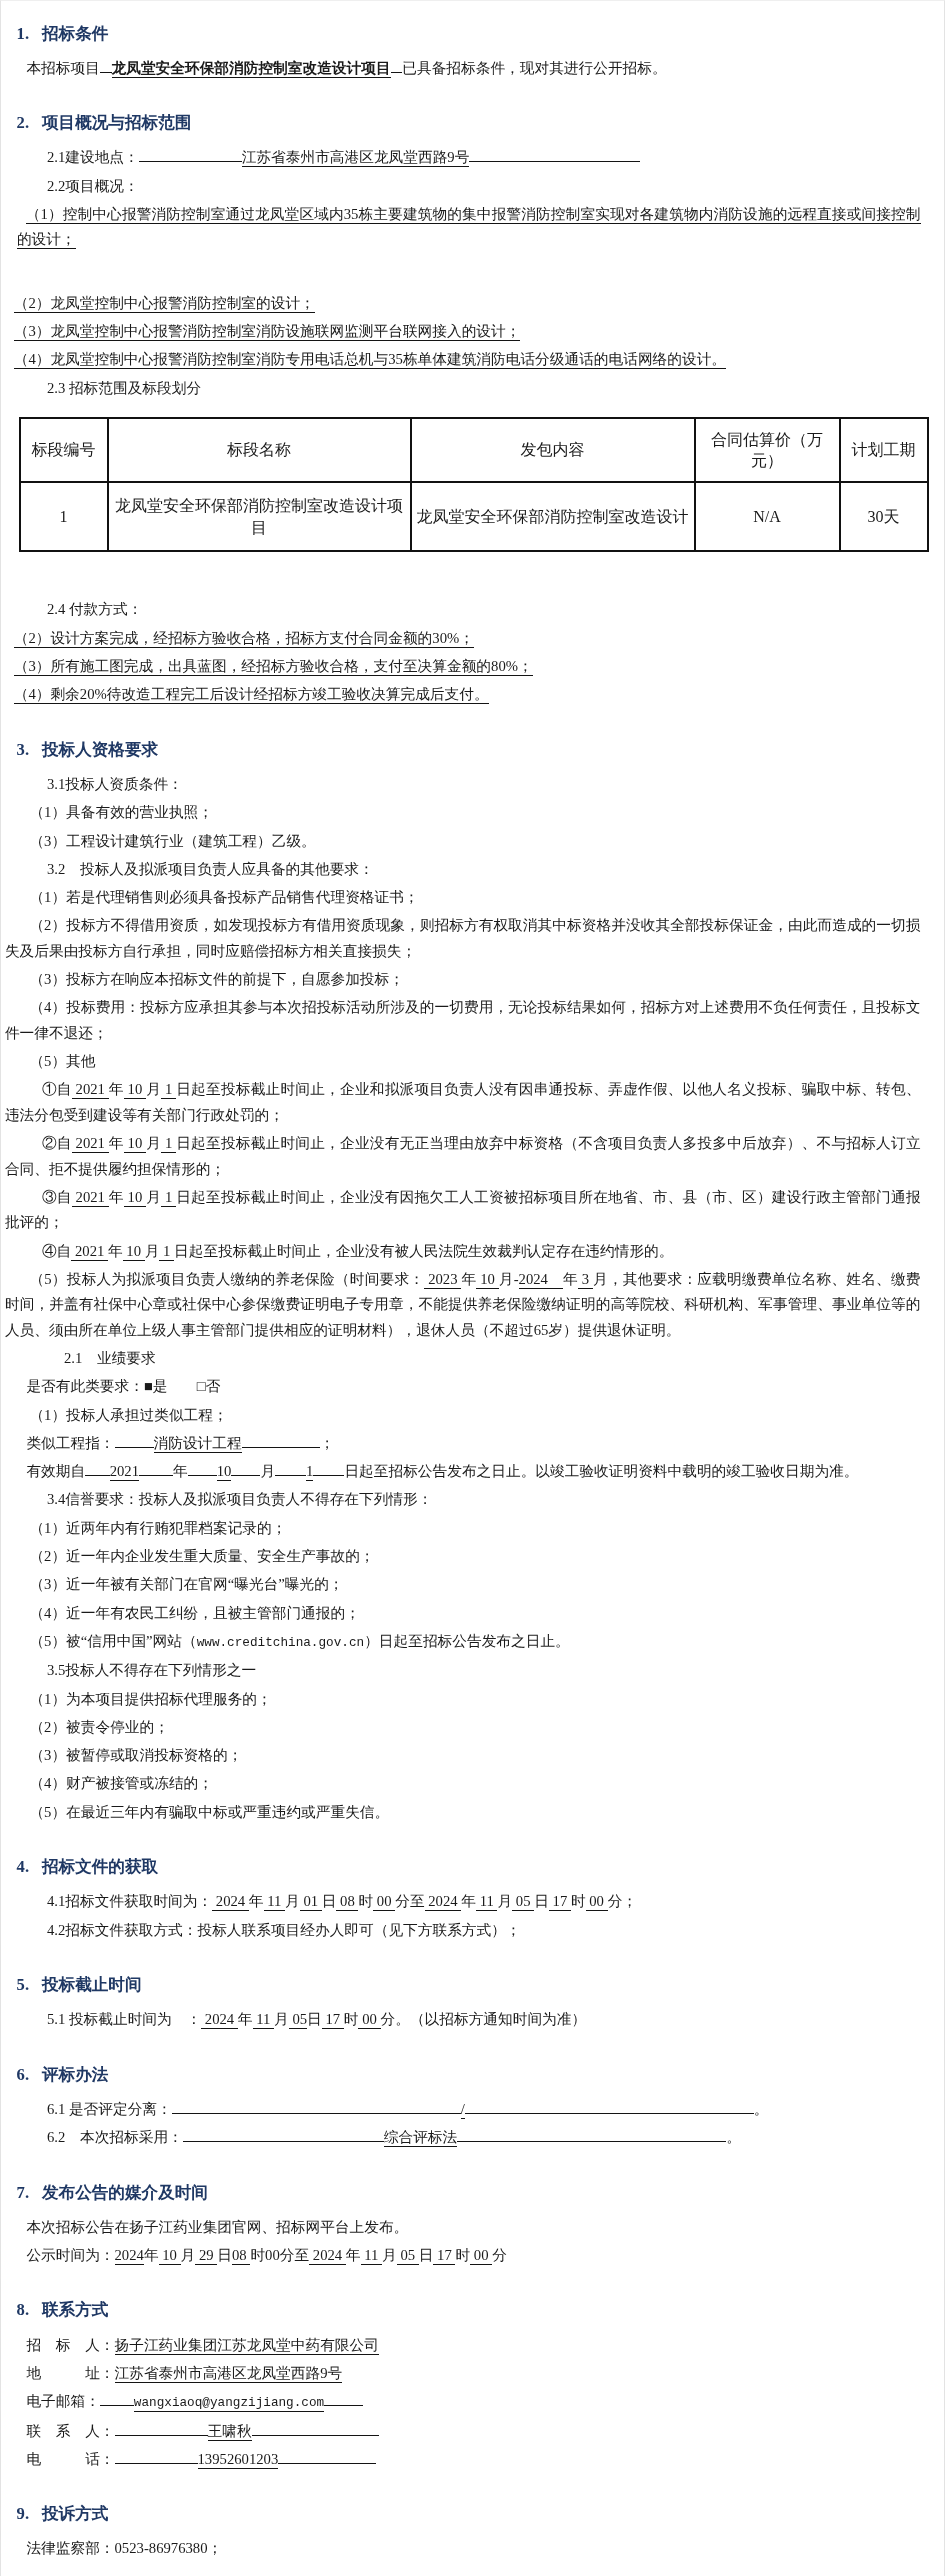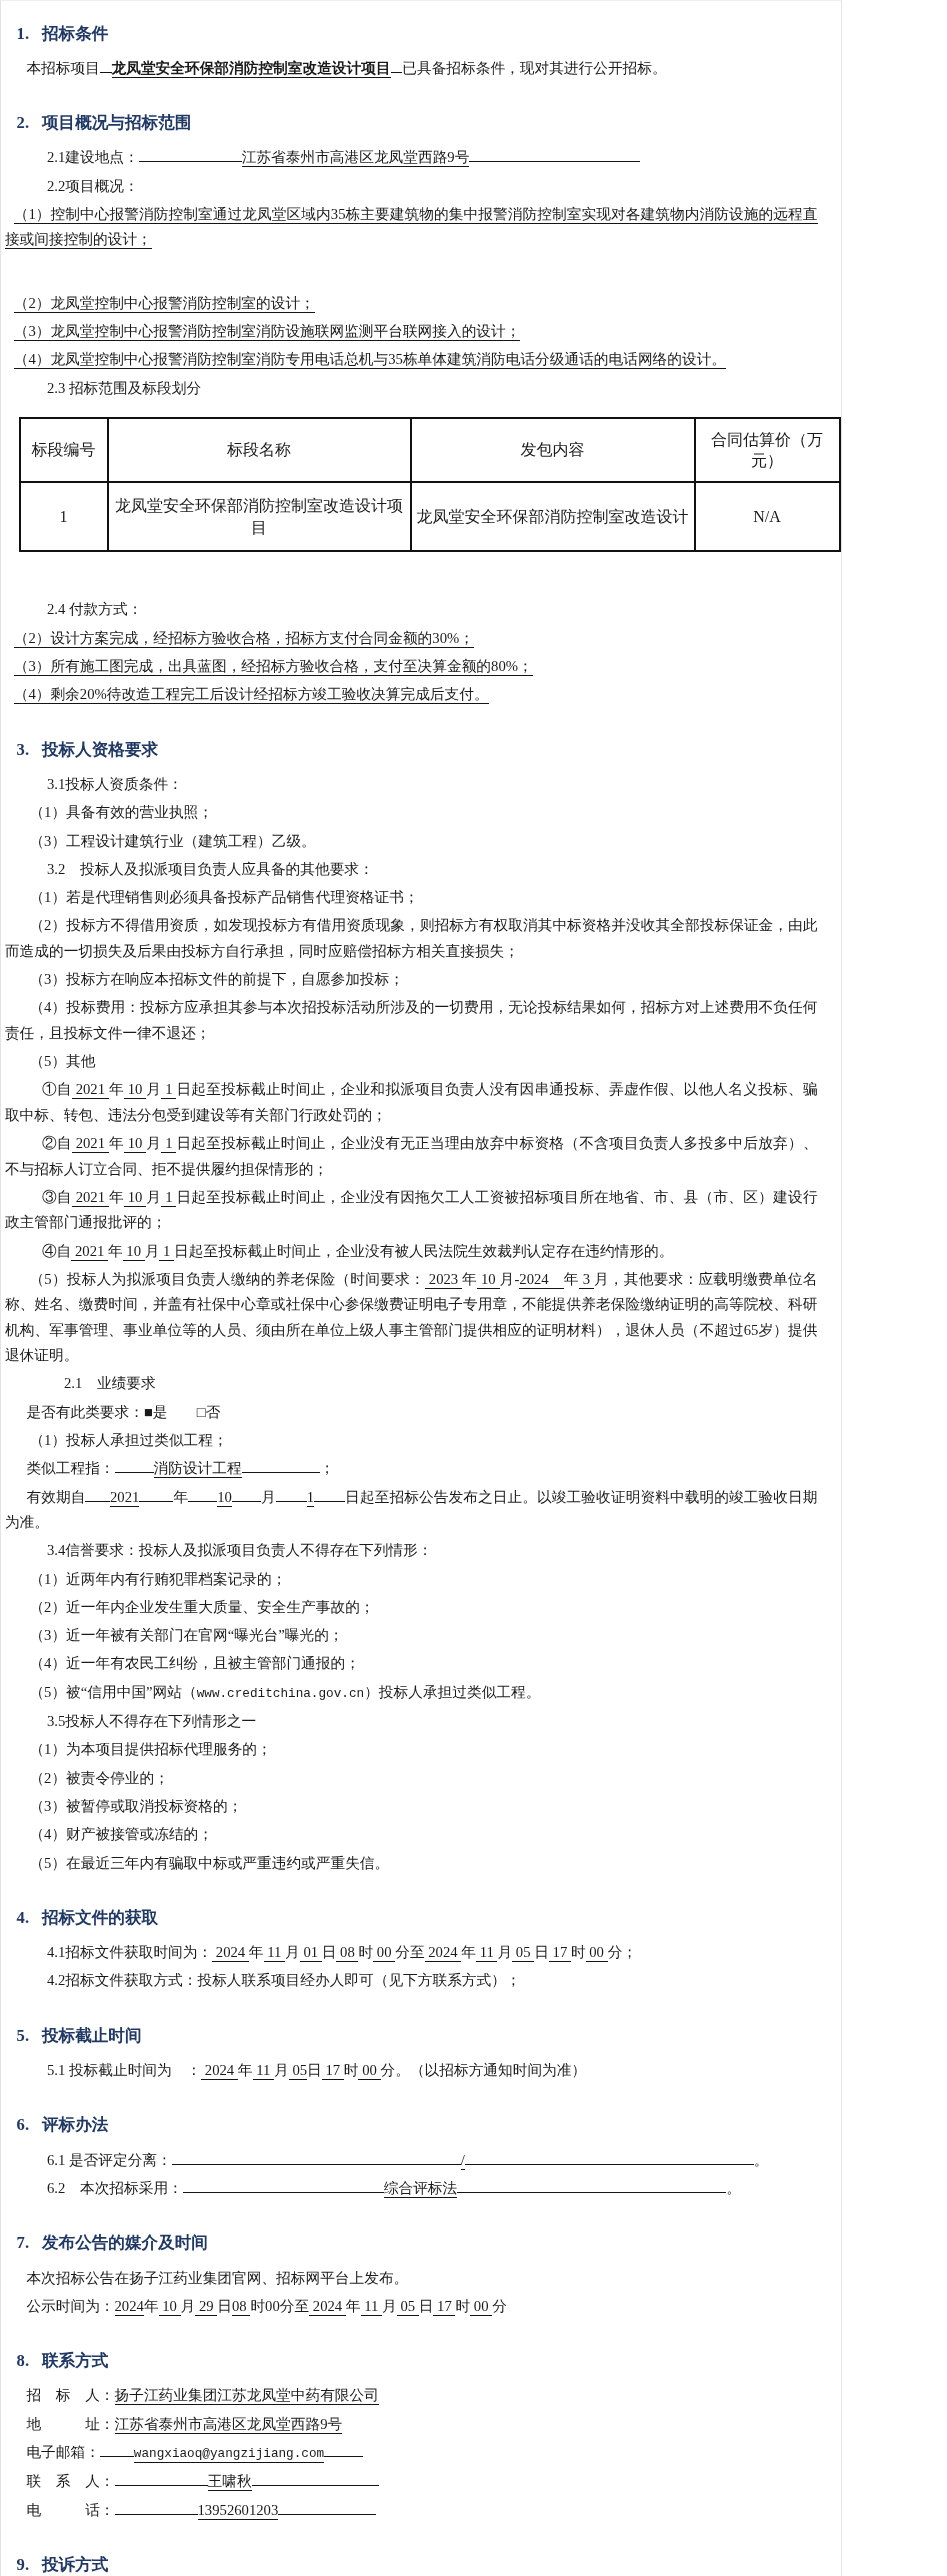--- a/index.html
+++ b/index.html
@@ -1,18 +1,18 @@
 <!DOCTYPE html>
 <html style="--heading-color: #1F3864;"><head>
 <meta charset="utf-8">
 <style>
   html,body{margin:0;padding:0;background:#ffffff;}
   .page{
     position:relative;
-    width:842px;height:2576px;overflow:hidden;
+    width:945px;height:2576px;overflow:hidden;
     box-sizing:border-box;
     padding:13.7px 23.5px 59px 3.9px;
     border-left:1px solid #e3e3e3;border-right:1px solid #e3e3e3;border-top:1px solid #efefef;
     background:#ffffff;
     font-family:"Liberation Serif","DejaVu Serif",serif;
     font-size:14.7px;color:#1a1a1a;
   }
   .sec{margin:0;}
   .h{
     font-weight:bold;color:var(--heading-color,#1F3864);
@@ -42,21 +42,21 @@
 <div class="page">
   <div>
       <section class="sec">
         <div class="h"><span class="hnum">1.</span><span class="ht">招标条件</span></div>
         <div class="p" style="text-indent: 21.5px;"><span>本招标项目</span><span class="u blank" style="width: 11.7px;"></span><span class="u b">龙凤堂安全环保部消防控制室改造设计项目</span><span class="u blank" style="width: 11.7px;"></span><span>已具备招标条件，现对其进行公开招标。</span></div>
       </section>
       <section class="sec">
         <div class="h"><span class="hnum">2.</span><span class="ht">项目概况与招标范围</span></div>
         <div class="p" style="text-indent: 42px;"><span>2.1建设地点：</span><span class="u blank" style="width: 103px;"></span><span class="u">江苏省泰州市高港区龙凤堂西路9号</span><span class="u blank" style="width: 171px;"></span></div>
         <div class="p" style="text-indent: 42px;"><span>2.2项目概况：</span></div>
-        <div class="p" style="text-indent: 8.8px;"><span class="u">（1）控制中心报警消防控制室通过龙凤堂区域内35栋主要建筑物的集中报警消防控制室实现对各建筑物内消防设施的远程直接或间接控制的设计；</span></div>
+        <div class="p" style="text-indent: 8.8px; margin-left: 12px;"><span class="u">（1）控制中心报警消防控制室通过龙凤堂区域内35栋主要建筑物的集中报警消防控制室实现对各建筑物内消防设施的远程直接或间接控制的设计；</span></div>
         <div class="p" style="text-indent: 8.8px; margin-top: 38px;"><span class="u">（2）龙凤堂控制中心报警消防控制室的设计；</span></div>
         <div class="p" style="text-indent: 8.8px;"><span class="u">（3）龙凤堂控制中心报警消防控制室消防设施联网监测平台联网接入的设计；</span></div>
         <div class="p" style="text-indent: 8.8px;"><span class="u">（4）龙凤堂控制中心报警消防控制室消防专用电话总机与35栋单体建筑消防电话分级通话的电话网络的设计。</span></div>
         <div class="p" style="text-indent: 42px;"><span>2.3 招标范围及标段划分</span></div>
         <table class="tbl">
           <colgroup>
             <col style="width: 88px;">
             <col style="width: 303px;">
             <col style="width: 284px;">
             <col style="width: 145px;">
@@ -106,21 +106,21 @@
         <div class="p" style="text-indent: 59px;"><span>2.1　业绩要求</span></div>
         <div class="p" style="text-indent: 21.5px;"><span>是否有此类要求：■是　　□否</span></div>
         <div class="p" style="text-indent: 24.5px;"><span>（1）投标人承担过类似工程；</span></div>
         <div class="p" style="text-indent: 21.5px;"><span>类似工程指：</span><span class="u blank" style="width: 39px;"></span><span class="u">消防设计工程</span><span class="u blank" style="width: 78px;"></span><span>；</span></div>
         <div class="p" style="text-indent: 21.5px;"><span>有效期自</span><span class="u blank" style="width: 24.5px;"></span><span class="u">2021</span><span class="u blank" style="width: 34px;"></span><span>年</span><span class="u blank" style="width: 29px;"></span><span class="u">10</span><span class="u blank" style="width: 29px;"></span><span>月</span><span class="u blank" style="width: 31px;"></span><span class="u">1</span><span class="u blank" style="width: 31px;"></span><span>日起至招标公告发布之日止。以竣工验收证明资料中载明的竣工验收日期为准。</span></div>
         <div class="p" style="text-indent: 42px;"><span>3.4信誉要求：投标人及拟派项目负责人不得存在下列情形：</span></div>
         <div class="p" style="text-indent: 24.5px;"><span>（1）近两年内有行贿犯罪档案记录的；</span></div>
         <div class="p" style="text-indent: 24.5px;"><span>（2）近一年内企业发生重大质量、安全生产事故的；</span></div>
         <div class="p" style="text-indent: 24.5px;"><span>（3）近一年被有关部门在官网“曝光台”曝光的；</span></div>
         <div class="p" style="text-indent: 24.5px;"><span>（4）近一年有农民工纠纷，且被主管部门通报的；</span></div>
-        <div class="p" style="text-indent: 24.5px;"><span>（5）被“信用中国”网站（</span><span class="m">www.creditchina.gov.cn</span><span>）投标人承担过类似工程。</span></div>
+        <div class="p" style="text-indent: 24.5px;"><span>（5）被“信用中国”网站（</span><span class="m">www.creditchina.gov.cn</span><span>）日起至招标公告发布之日止。</span></div>
         <div class="p" style="text-indent: 42px;"><span>3.5投标人不得存在下列情形之一</span></div>
         <div class="p" style="text-indent: 24.5px;"><span>（1）为本项目提供招标代理服务的；</span></div>
         <div class="p" style="text-indent: 24.5px;"><span>（2）被责令停业的；</span></div>
         <div class="p" style="text-indent: 24.5px;"><span>（3）被暂停或取消投标资格的；</span></div>
         <div class="p" style="text-indent: 24.5px;"><span>（4）财产被接管或冻结的；</span></div>
         <div class="p" style="text-indent: 24.5px;"><span>（5）在最近三年内有骗取中标或严重违约或严重失信。</span></div>
       </section>
       <section class="sec">
         <div class="h"><span class="hnum">4.</span><span class="ht">招标文件的获取</span></div>
         <div class="p" style="text-indent: 42px;"><span>4.1招标文件获取时间为：</span><span class="u">&nbsp;2024&nbsp;</span><span>年</span><span class="u">&nbsp;11&nbsp;</span><span>月</span><span class="u">&nbsp;01&nbsp;</span><span>日</span><span class="u">&nbsp;08&nbsp;</span><span>时</span><span class="u">&nbsp;00&nbsp;</span><span>分至</span><span class="u">&nbsp;2024&nbsp;</span><span>年</span><span class="u">&nbsp;11&nbsp;</span><span>月</span><span class="u">&nbsp;05&nbsp;</span><span>日</span><span class="u">&nbsp;17&nbsp;</span><span>时</span><span class="u">&nbsp;00&nbsp;</span><span>分；</span></div>

